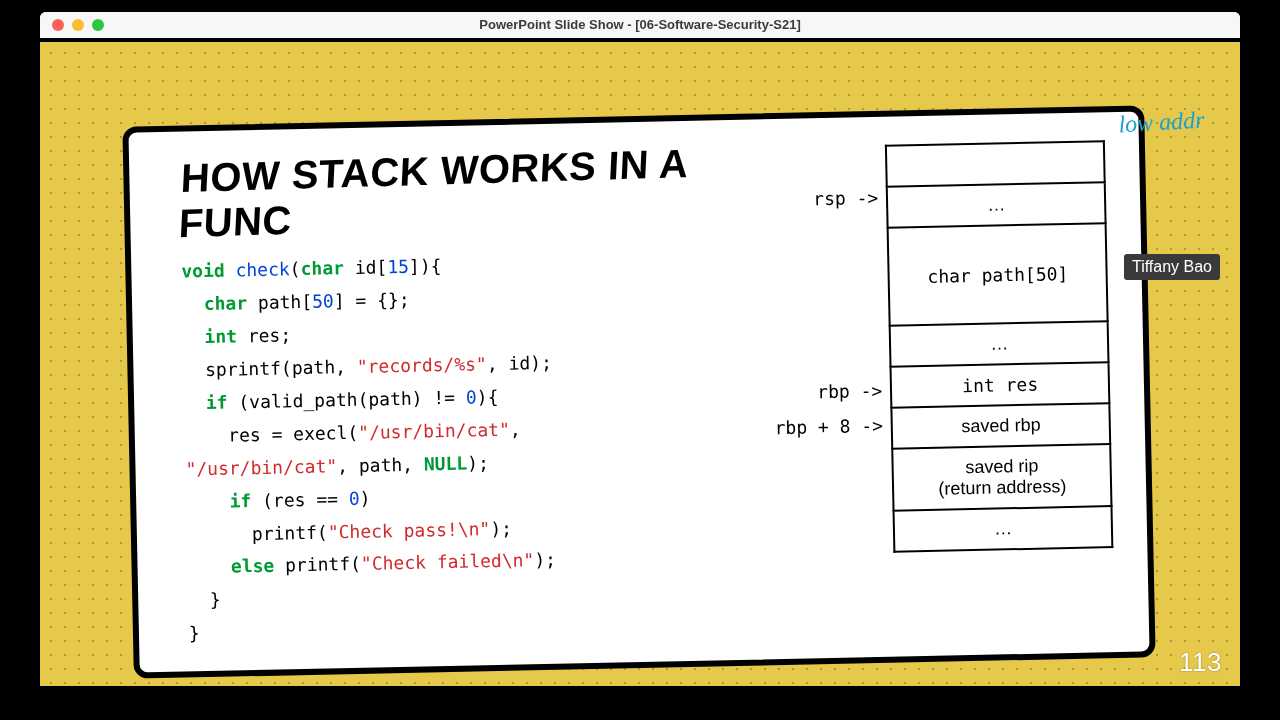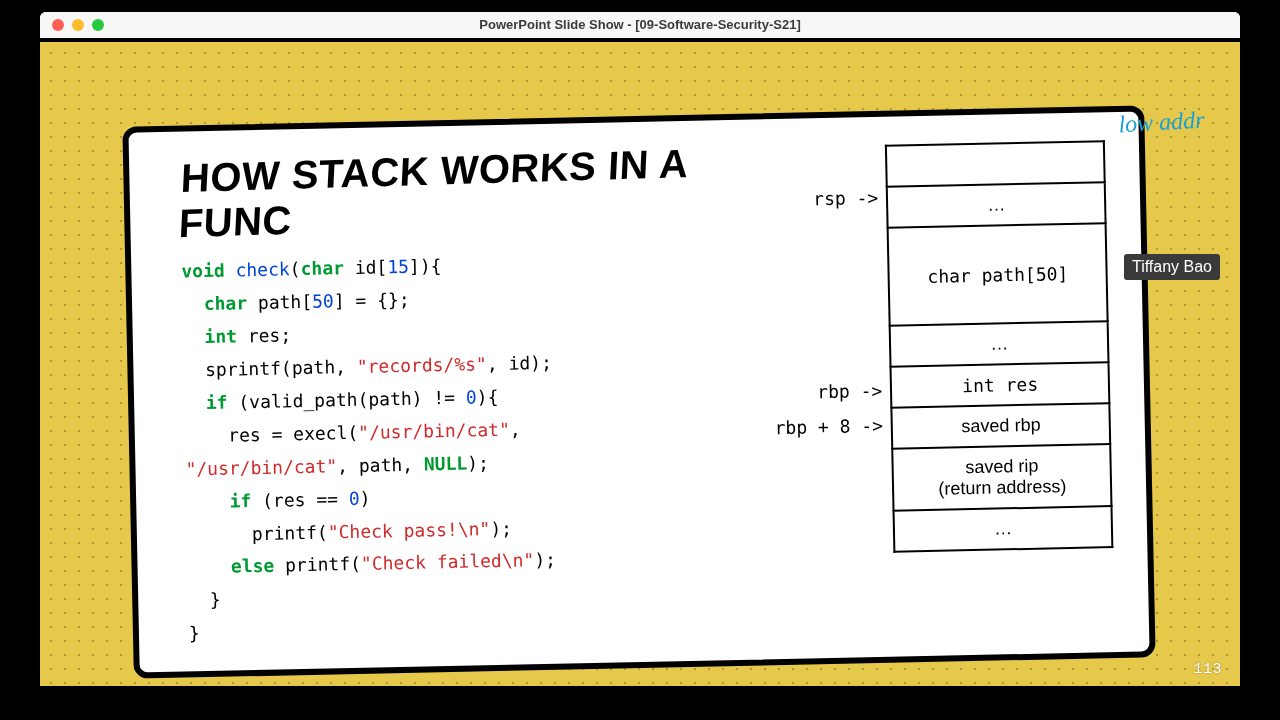--- a/index.html
+++ b/index.html
@@ -170,40 +170,40 @@
     color: #fff;
     font-size: 16px;
     padding: 4px 8px;
     border-radius: 3px;
   }
   .page-num {
     position: absolute;
     right: 18px;
     bottom: 8px;
     color: #fff;
-    font-family: Liberation Mono, monospace;
-    font-size: 15px;
+    font-family: Liberation Sans, sans-serif;
+    font-size: 26px;
     letter-spacing: 0.5px;
     text-shadow: 0 0 2px rgba(0,0,0,.4);
   }
   .page-num::first-letter{}
 </style>
 </head>
 <body>
 
 <div class="app-frame">
   <div class="window">
 
     <div class="titlebar">
       <div class="traffic-lights">
         <div class="traffic-dot dot-red"></div>
         <div class="traffic-dot dot-yellow"></div>
         <div class="traffic-dot dot-green"></div>
       </div>
-      <div class="title-text">PowerPoint Slide Show - [09-Software-Security-S21]</div>
+      <div class="title-text">PowerPoint Slide Show - [06-Software-Security-S21]</div>
     </div>
 
     <div class="slide-area">
 
       <div class="slide-card">
         <div class="annot-low">low addr</div>
 
         <div class="inner">
           <div class="left-col">
             <h1 class="slide-title">HOW STACK WORKS IN A FUNC</h1>

